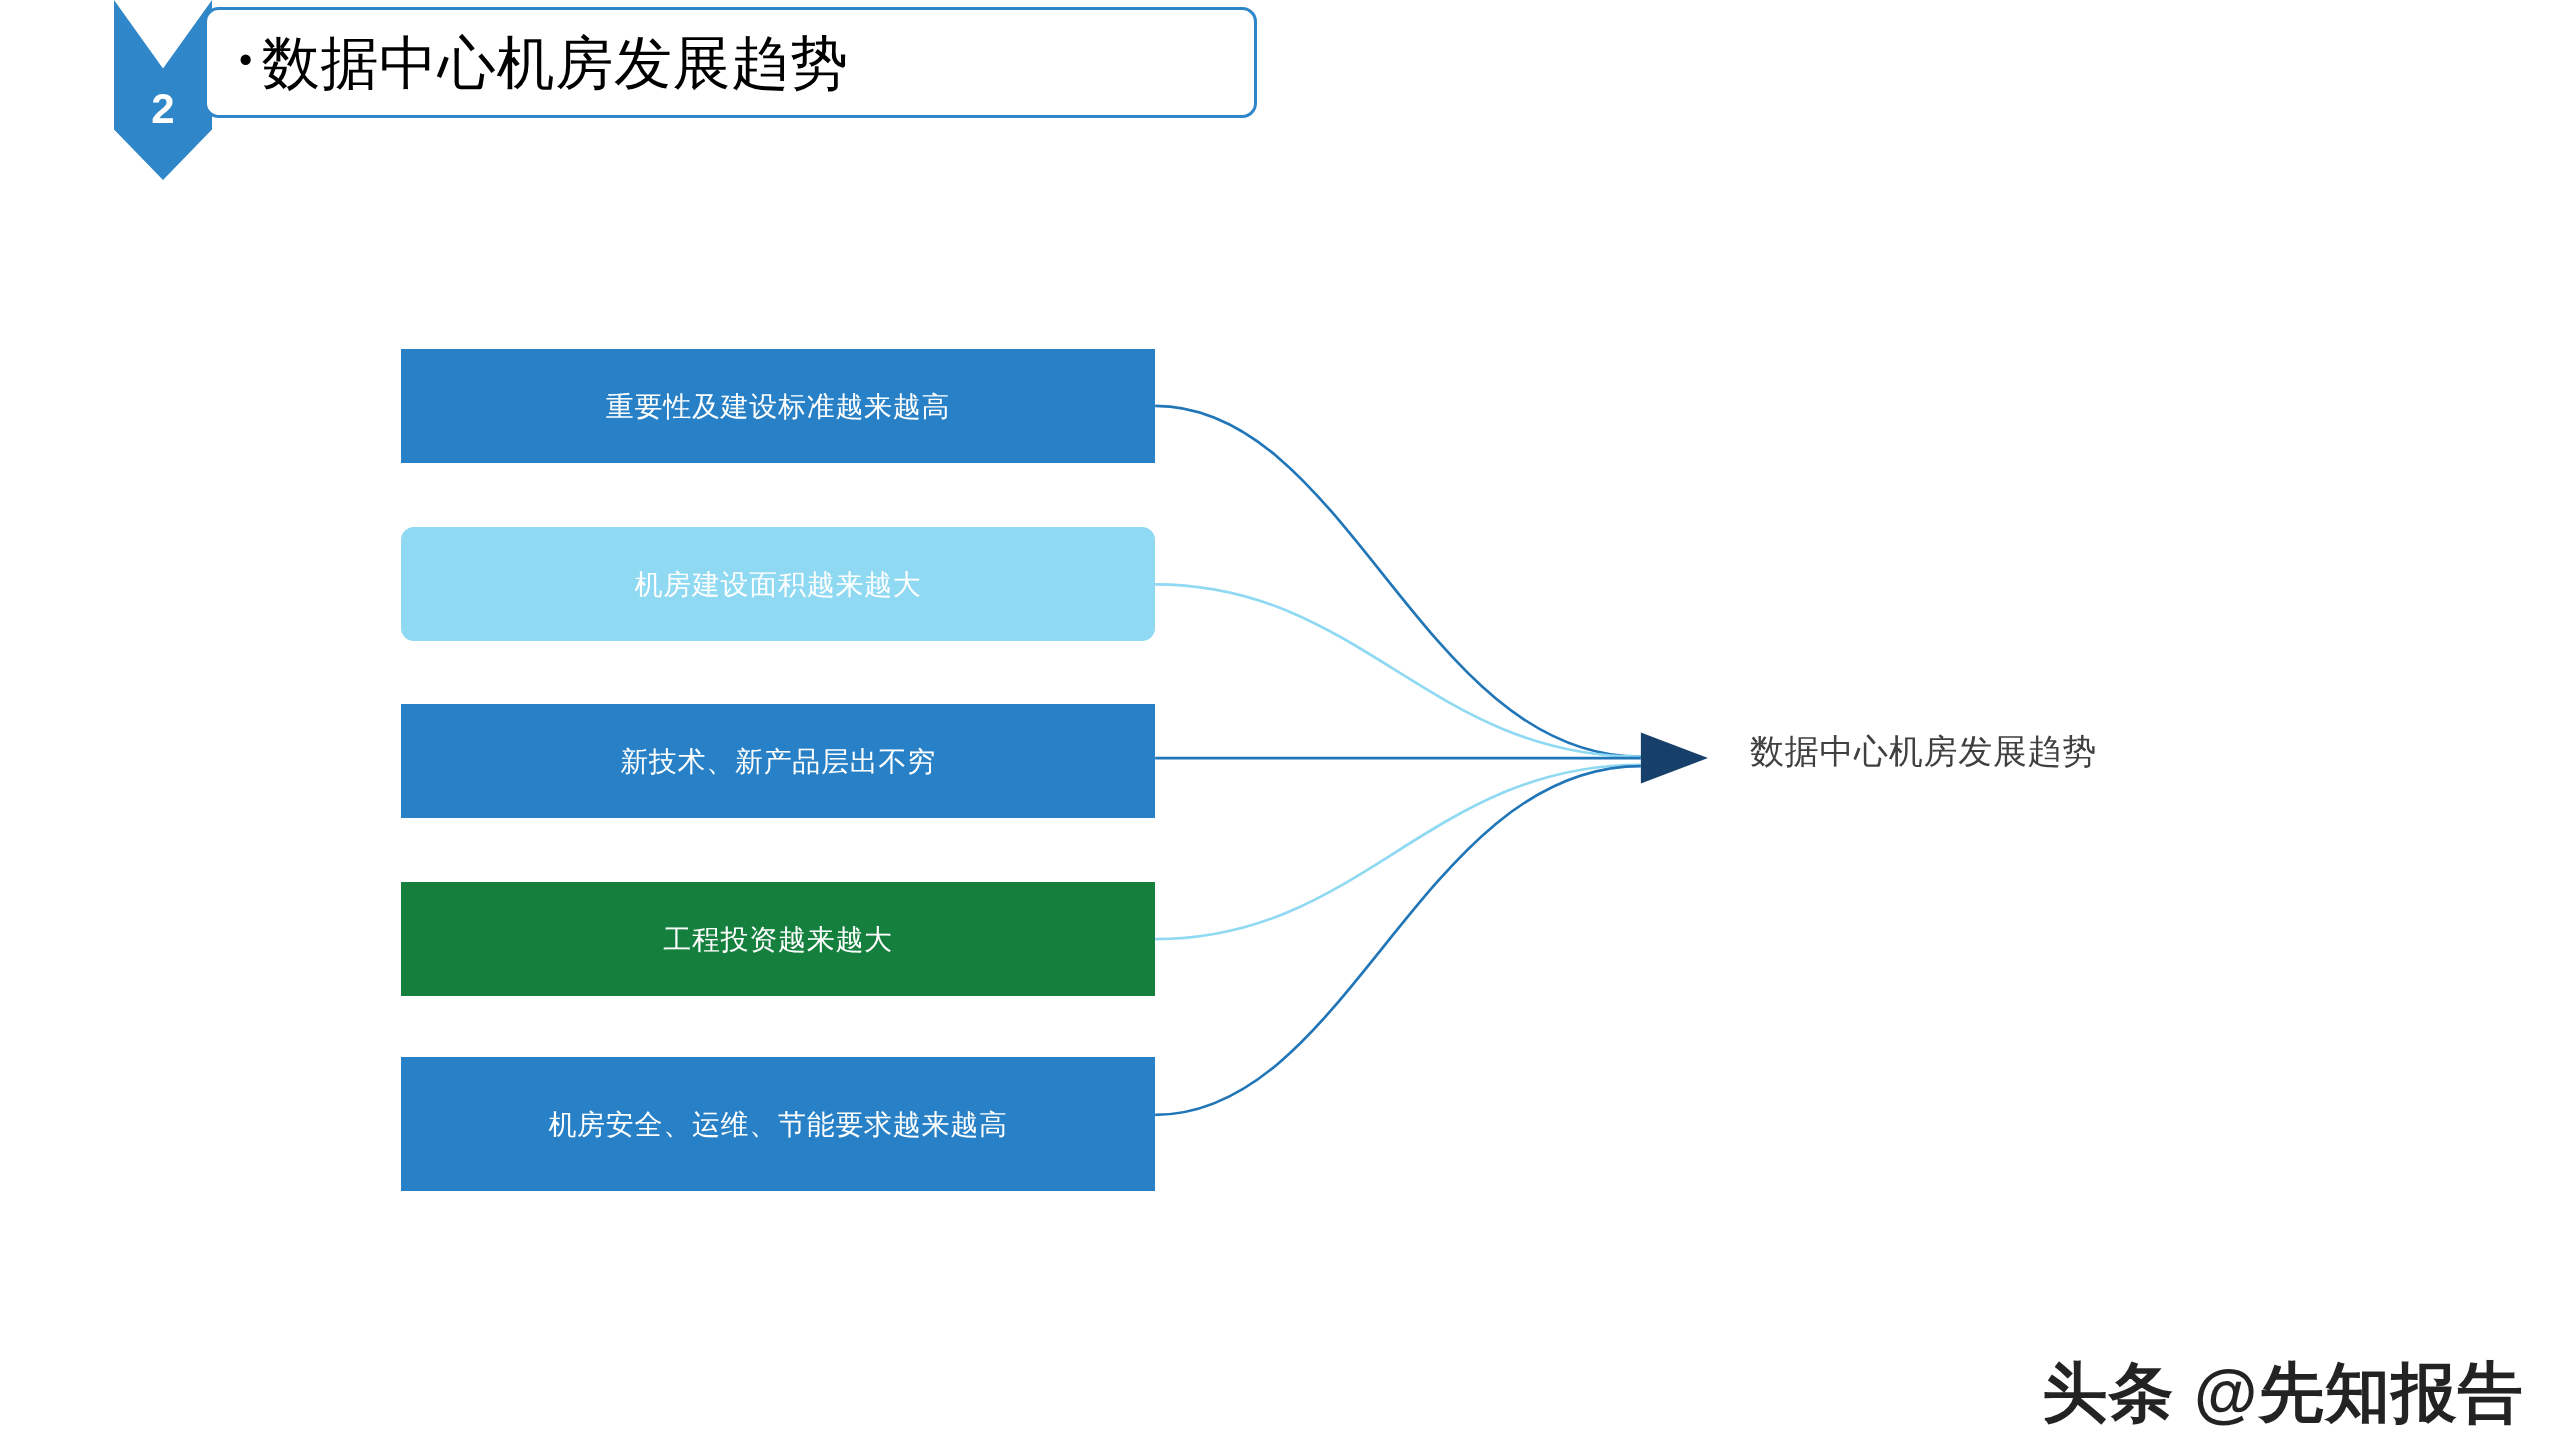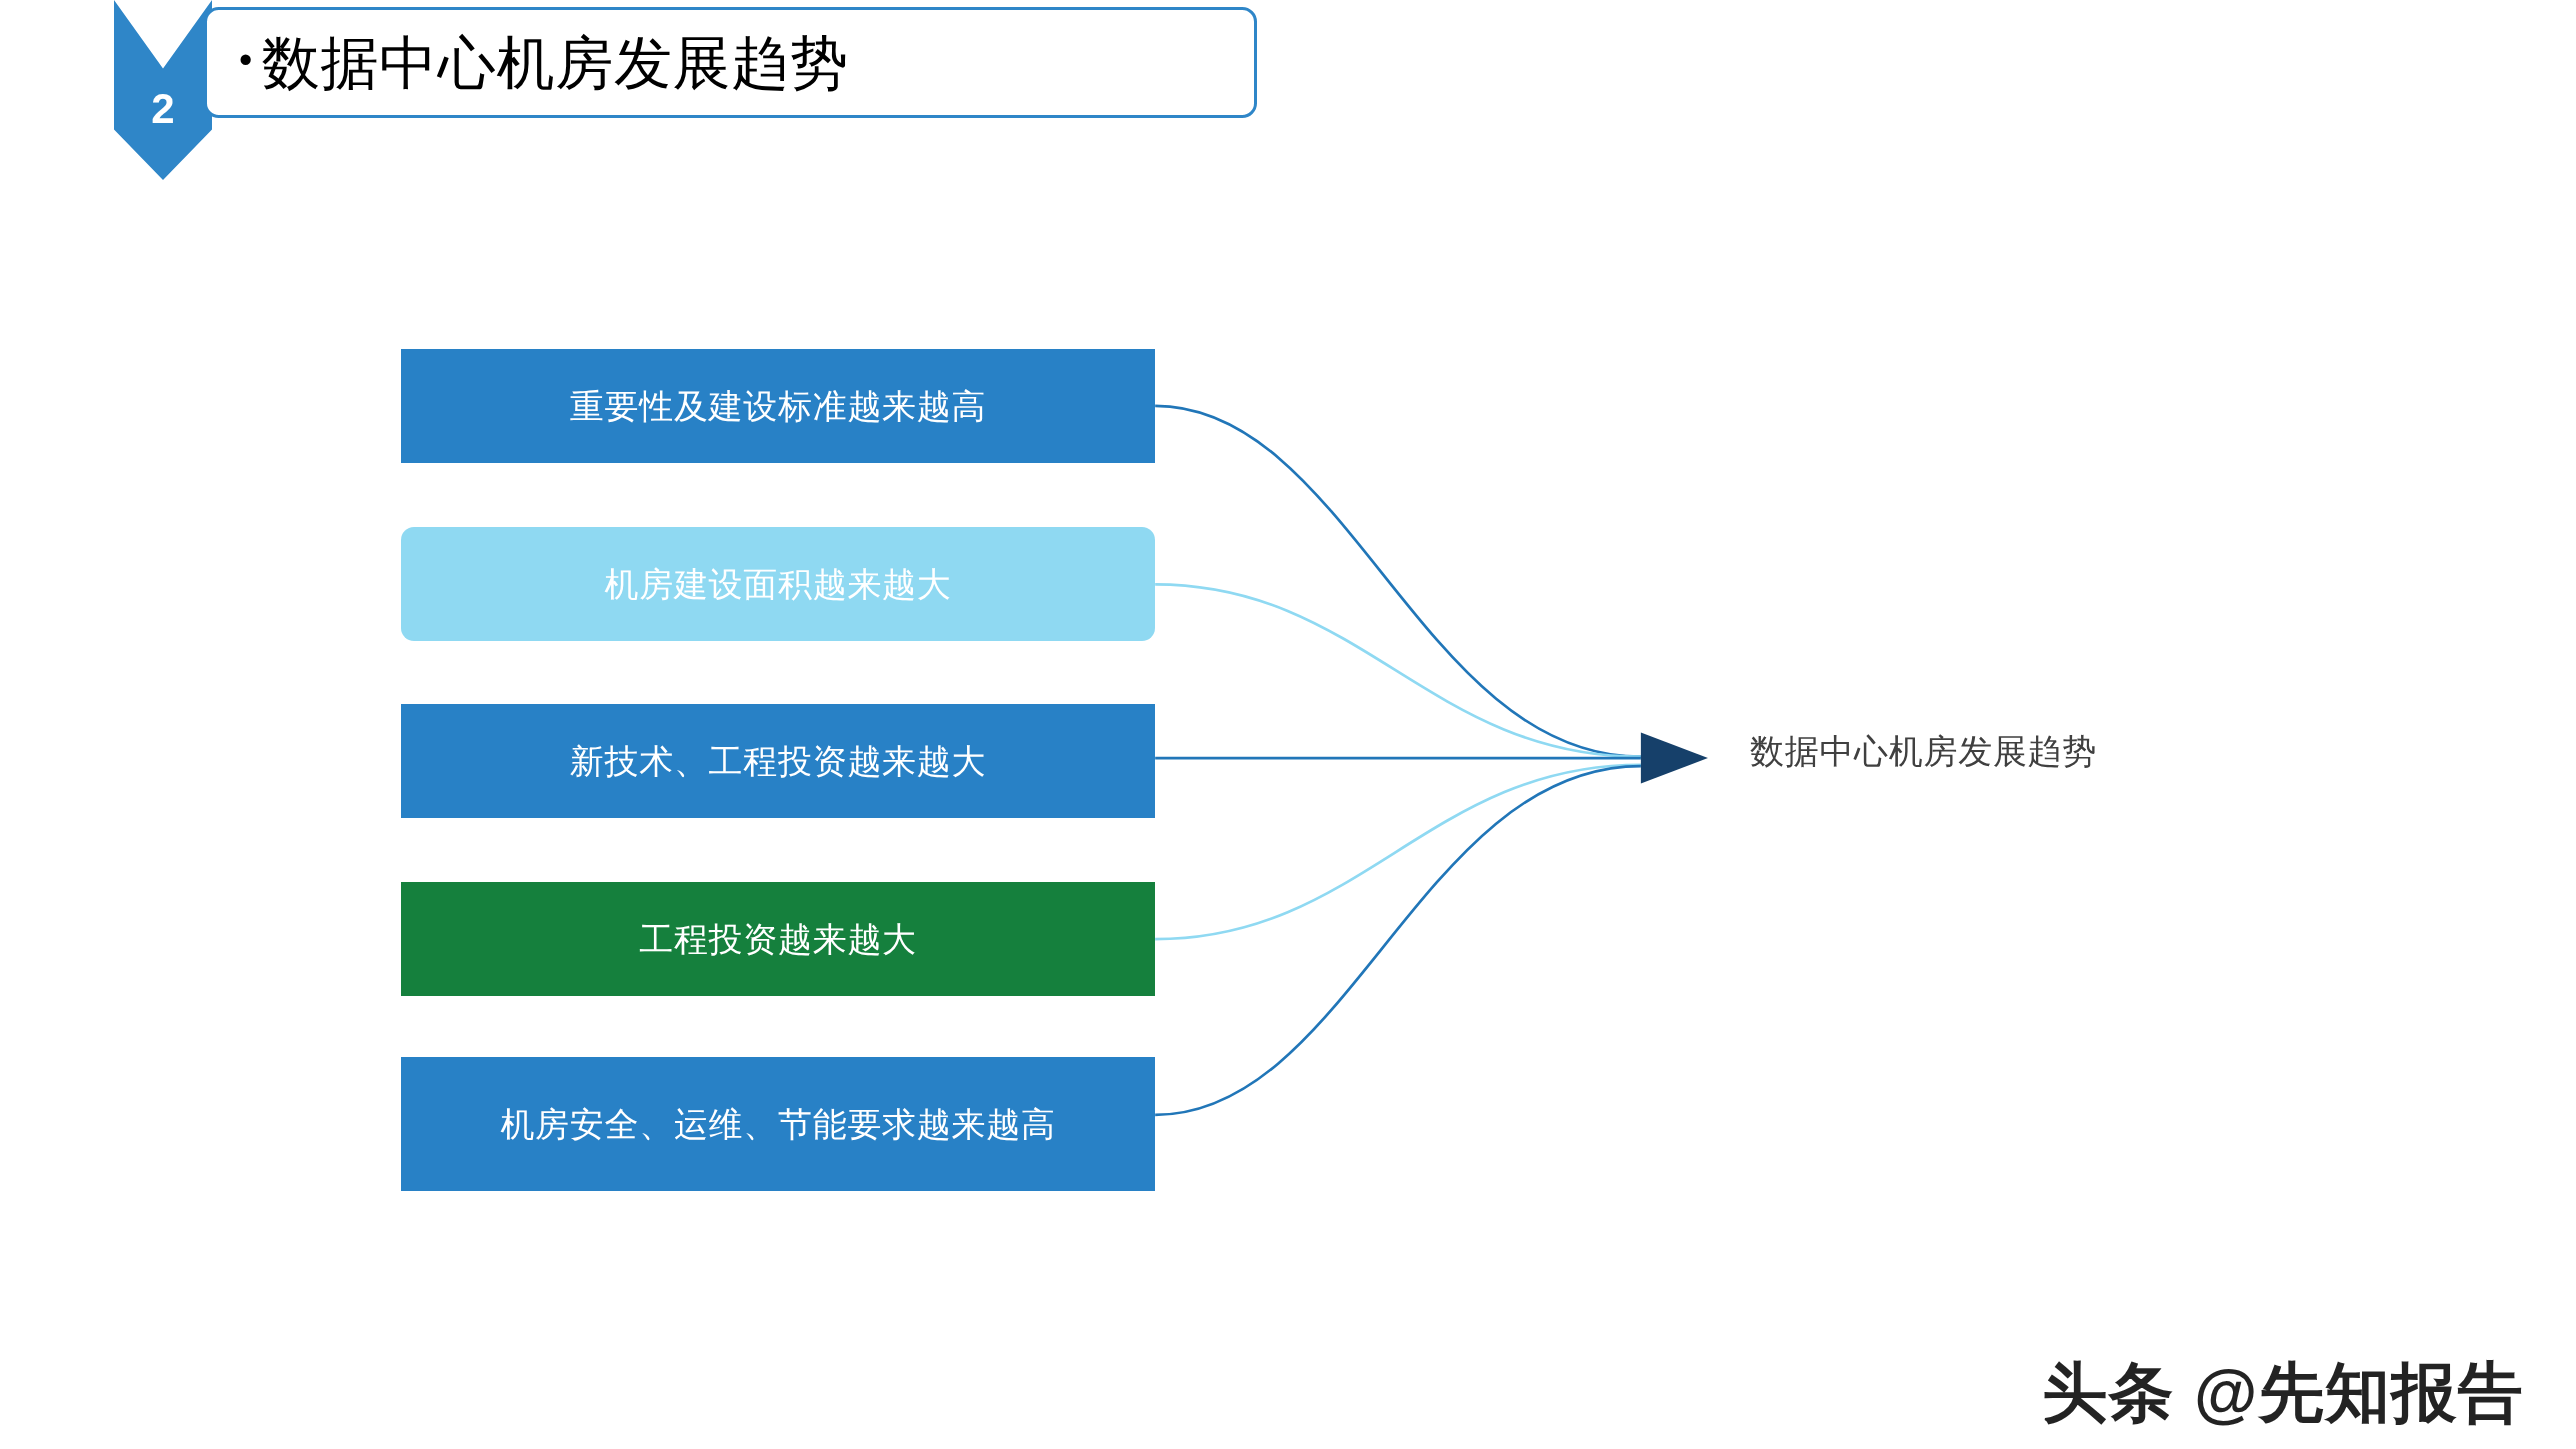--- a/index.html
+++ b/index.html
@@ -110,21 +110,21 @@
   .node-box {
     position: absolute;
     left: 401px;
     width: 754px;
     box-sizing: border-box;
     display: flex;
     align-items: center;
     justify-content: center;
     text-align: center;
     color: #ffffff;
-    font-size: 34px;
+    font-size: 28px;
     font-weight: 400;
     line-height: 1.25;
     padding: 0 25px;
     letter-spacing: 0.7px;
   }
 
   .node-1 { top: 349px;  height: 114px; background: #2881C6; }
   .node-2 { top: 527px;  height: 114px; background: #8FD9F2; border-radius: 13px; }
   .node-3 { top: 704px; height: 114px; background: #2881C6; }
   .node-4 { top: 882px; height: 114px; background: #15803d; }
@@ -185,21 +185,21 @@
 
       <path d="M 1722 1400 C 2030 1400 2130 1140 2446 1140" fill="none" stroke="#8FD9F2" stroke-width="4"></path>
 
       <path d="M 1722 1662 C 2010 1662 2120 1142 2446 1142" fill="none" stroke="#2176B8" stroke-width="4"></path>
 
       <polygon points="2446,1092 2446,1168 2546,1130" fill="#16406A"></polygon>
     </svg>
 
     <div class="node-box node-1">重要性及建设标准越来越高</div>
     <div class="node-box node-2">机房建设面积越来越大</div>
-    <div class="node-box node-3">新技术、工程投资越来越大</div>
+    <div class="node-box node-3">新技术、新产品层出不穷</div>
     <div class="node-box node-4">工程投资越来越大</div>
     <div class="node-box node-5">机房安全、运维、节能要求越来越高</div>
 
     <div class="target-label">数据中心机房发展趋势</div>
 
   </div>
 
   <div class="watermark">头条 @先知报告</div>
 
 </div>

